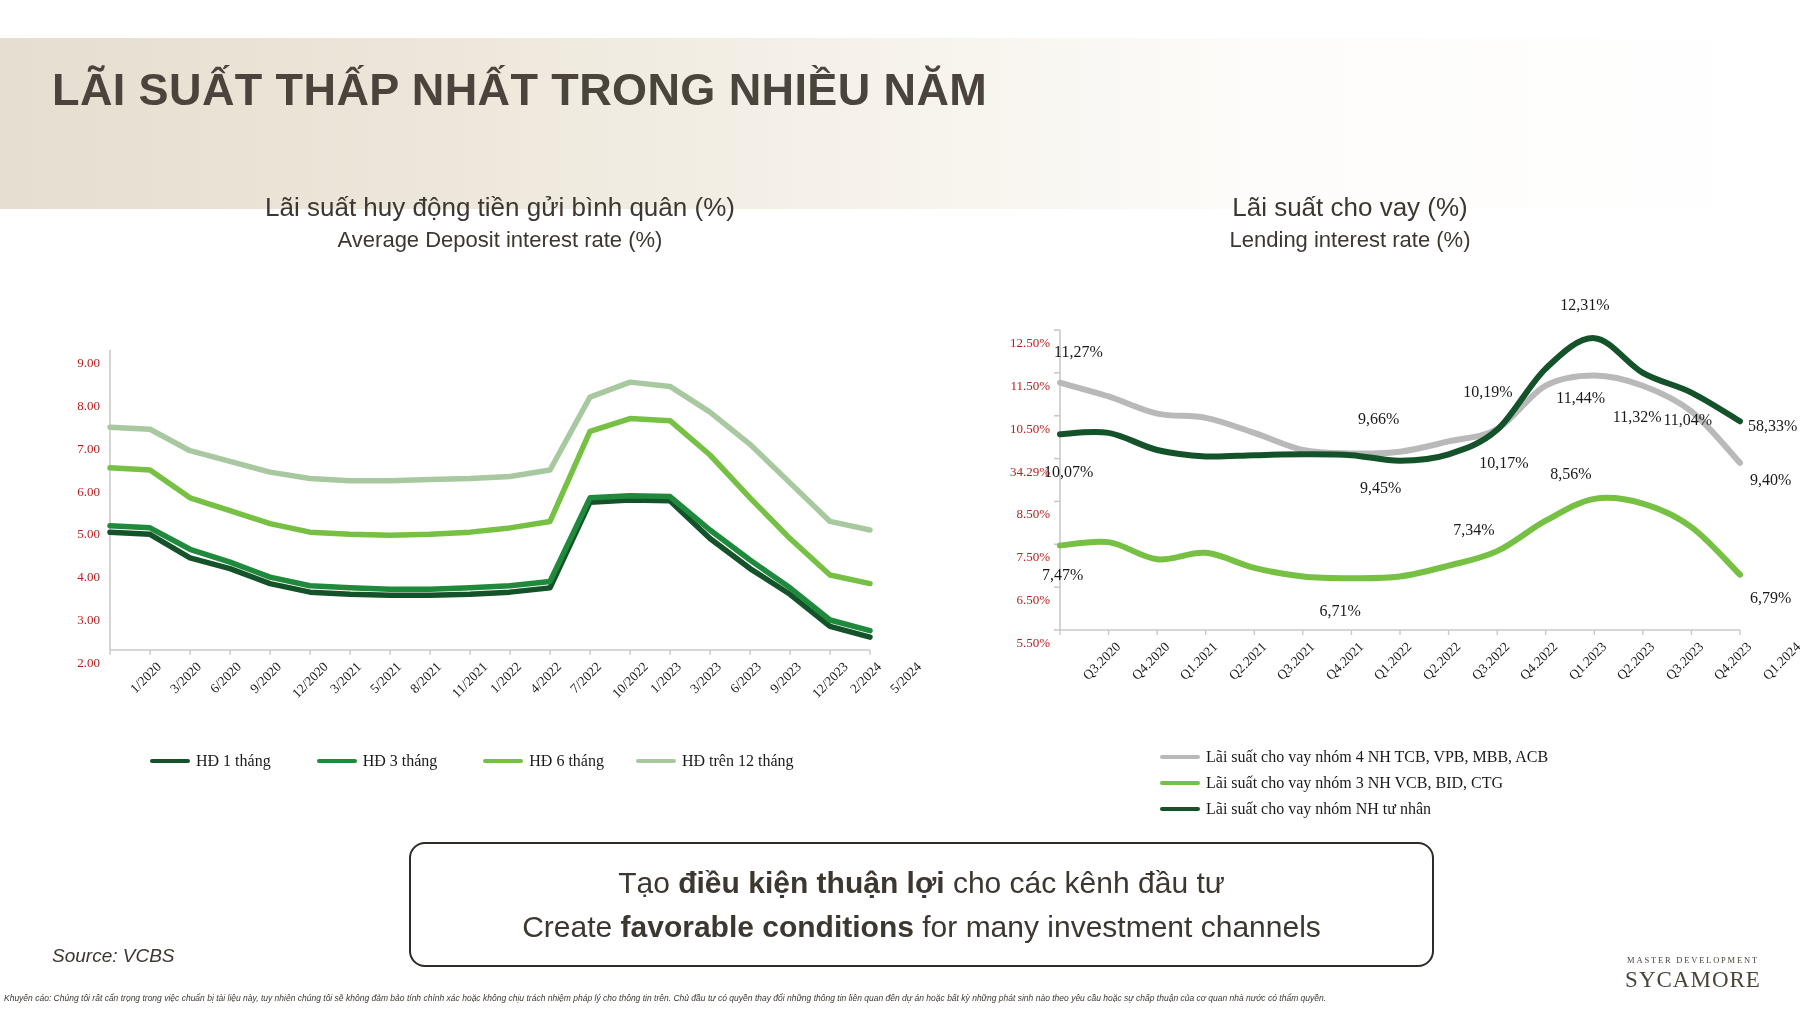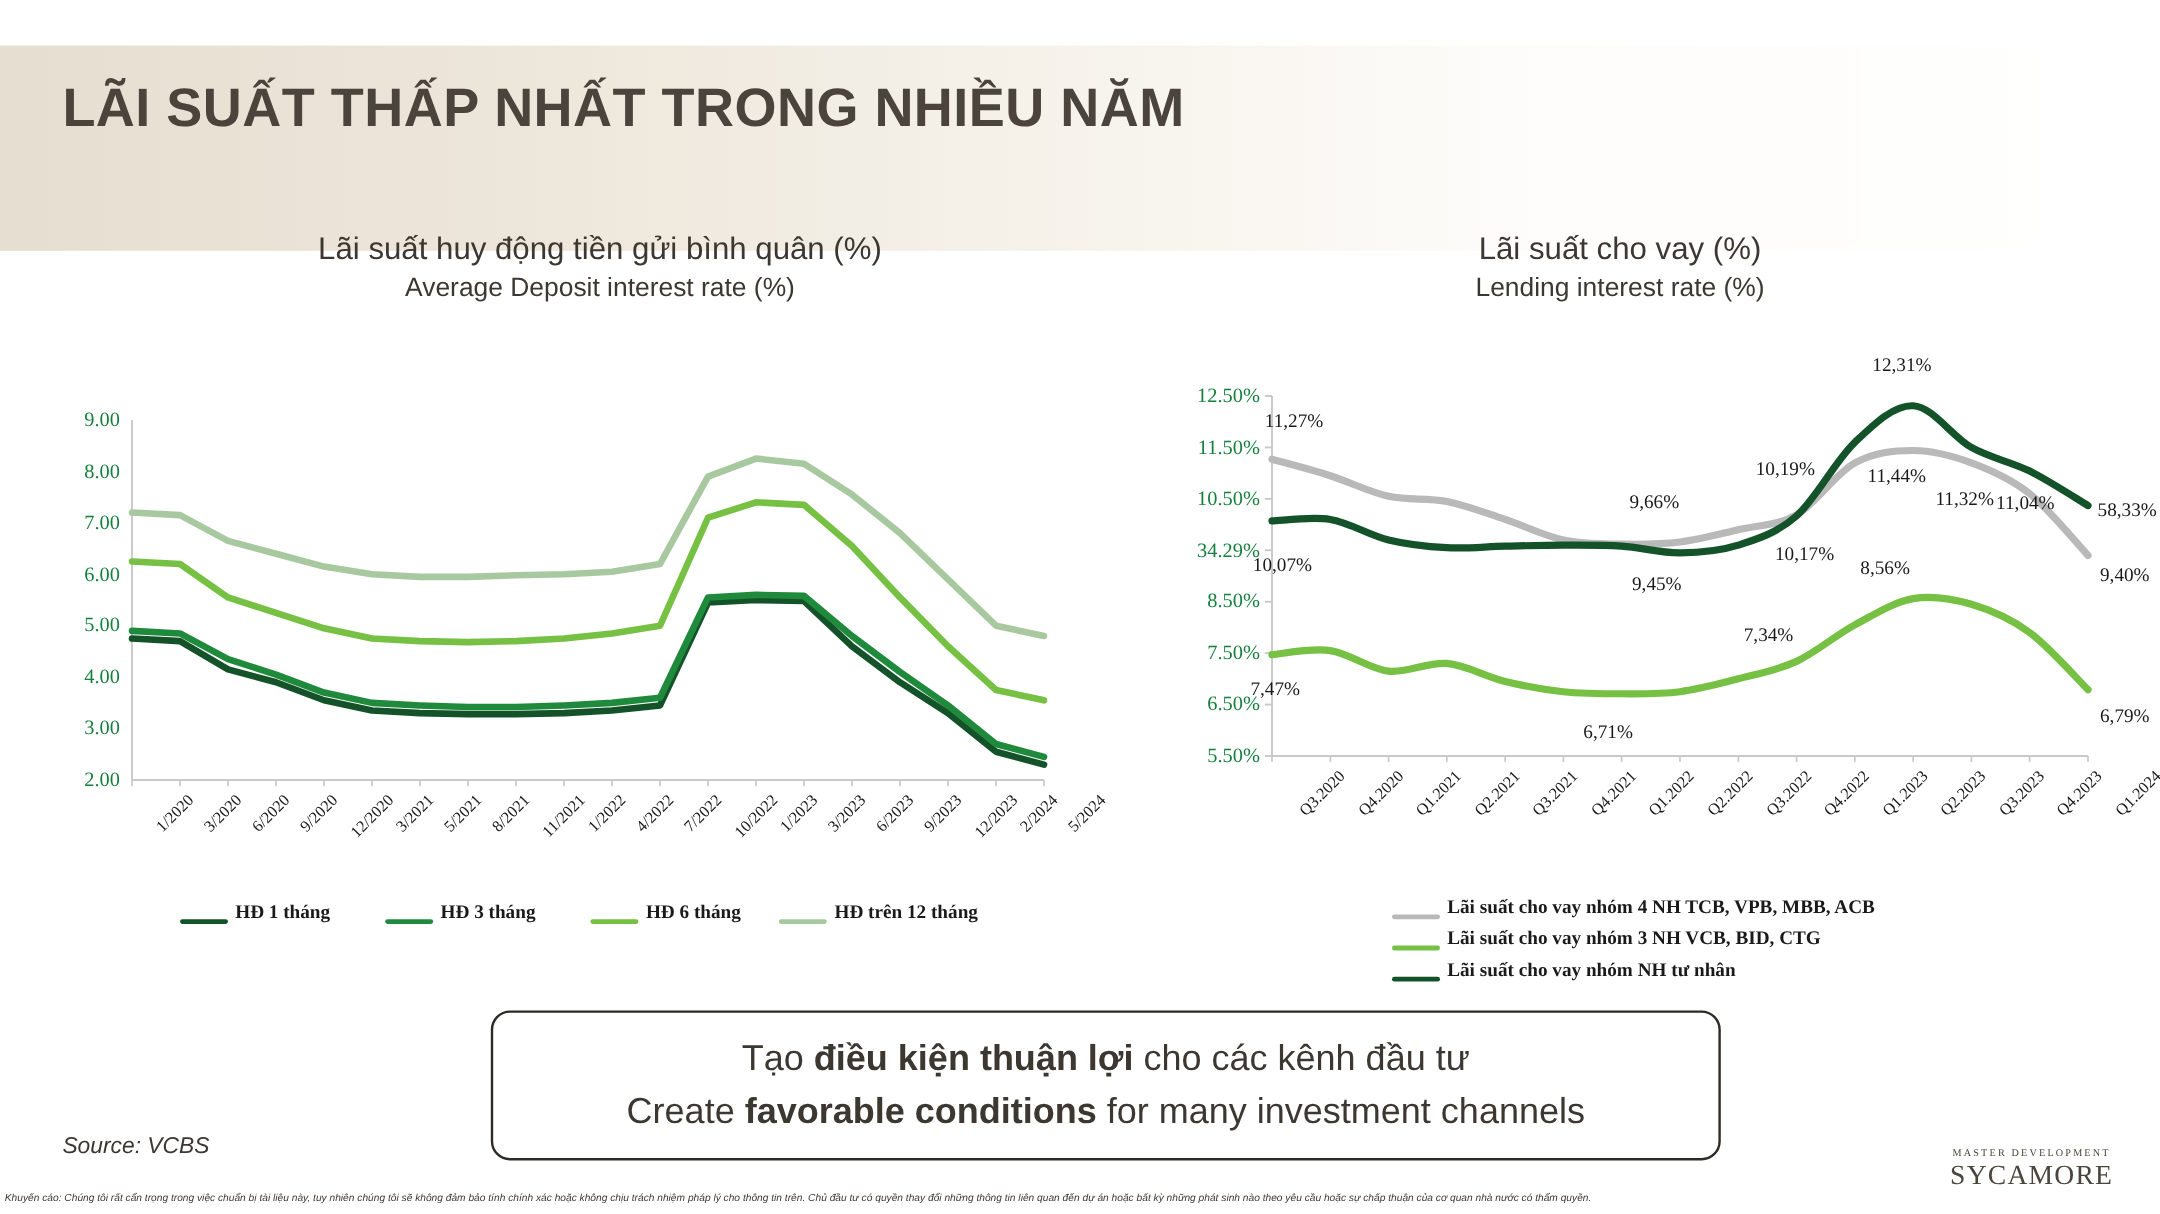--- a/index.html
+++ b/index.html
@@ -38,38 +38,38 @@
   
   .panel-title {
     position:absolute; text-align:center; color:#3d3731;
   }
   .pt-vi { font-size:26px; line-height:1.18; white-space:nowrap; }
   .pt-en { font-size:22px; line-height:1.25; white-space:nowrap; }
 
   .chart-wrap { position:absolute; }
 
   .axis-label {
-    position:absolute; font-size:17px; color:#15803d;
-    font-family:"Liberation Serif", serif; white-space:nowrap;
+    position:absolute; font-size:13px; color:#b91c1c;
+    font-family:"Liberation Serif", serif; white-space:nowrap;margin-top:15px;
   }
   .ylab { text-align:right; }
   .xlab {
     position:absolute; font-size:13.5px; color:#1a1a1a;
     font-family:"Liberation Serif", serif;
     transform-origin:right top; transform:rotate(-45deg);
     white-space:nowrap; text-align:right;
   }
   .dlabel {
     position:absolute; font-size:16px; color:#1a1a1a;
     font-family:Liberation Serif, serif; white-space:nowrap;
   }
 
   
   .legend { position:absolute; display:flex; }
-  .legend-item { display:flex; align-items:flex-end;font-weight:bold; }
+  .legend-item { display:flex; align-items:center; }
   .legend-swatch { width:40px; height:4px; border-radius:2px; margin-right:6px; }
   .legend-text { font-size:16px; color:#1a1a1a; font-family:"Liberation Serif", serif; white-space:nowrap; }
   .legend-v { position:absolute; }
   .legend-v .legend-item { margin-bottom:8px; }
 
   
   .callout {
     position:absolute; left:409px; top:842px; width:1025px; height:125px;
     border:2px solid #2f2a24; border-radius:16px;
     display:flex; flex-direction:column; justify-content:center; align-items:center;

